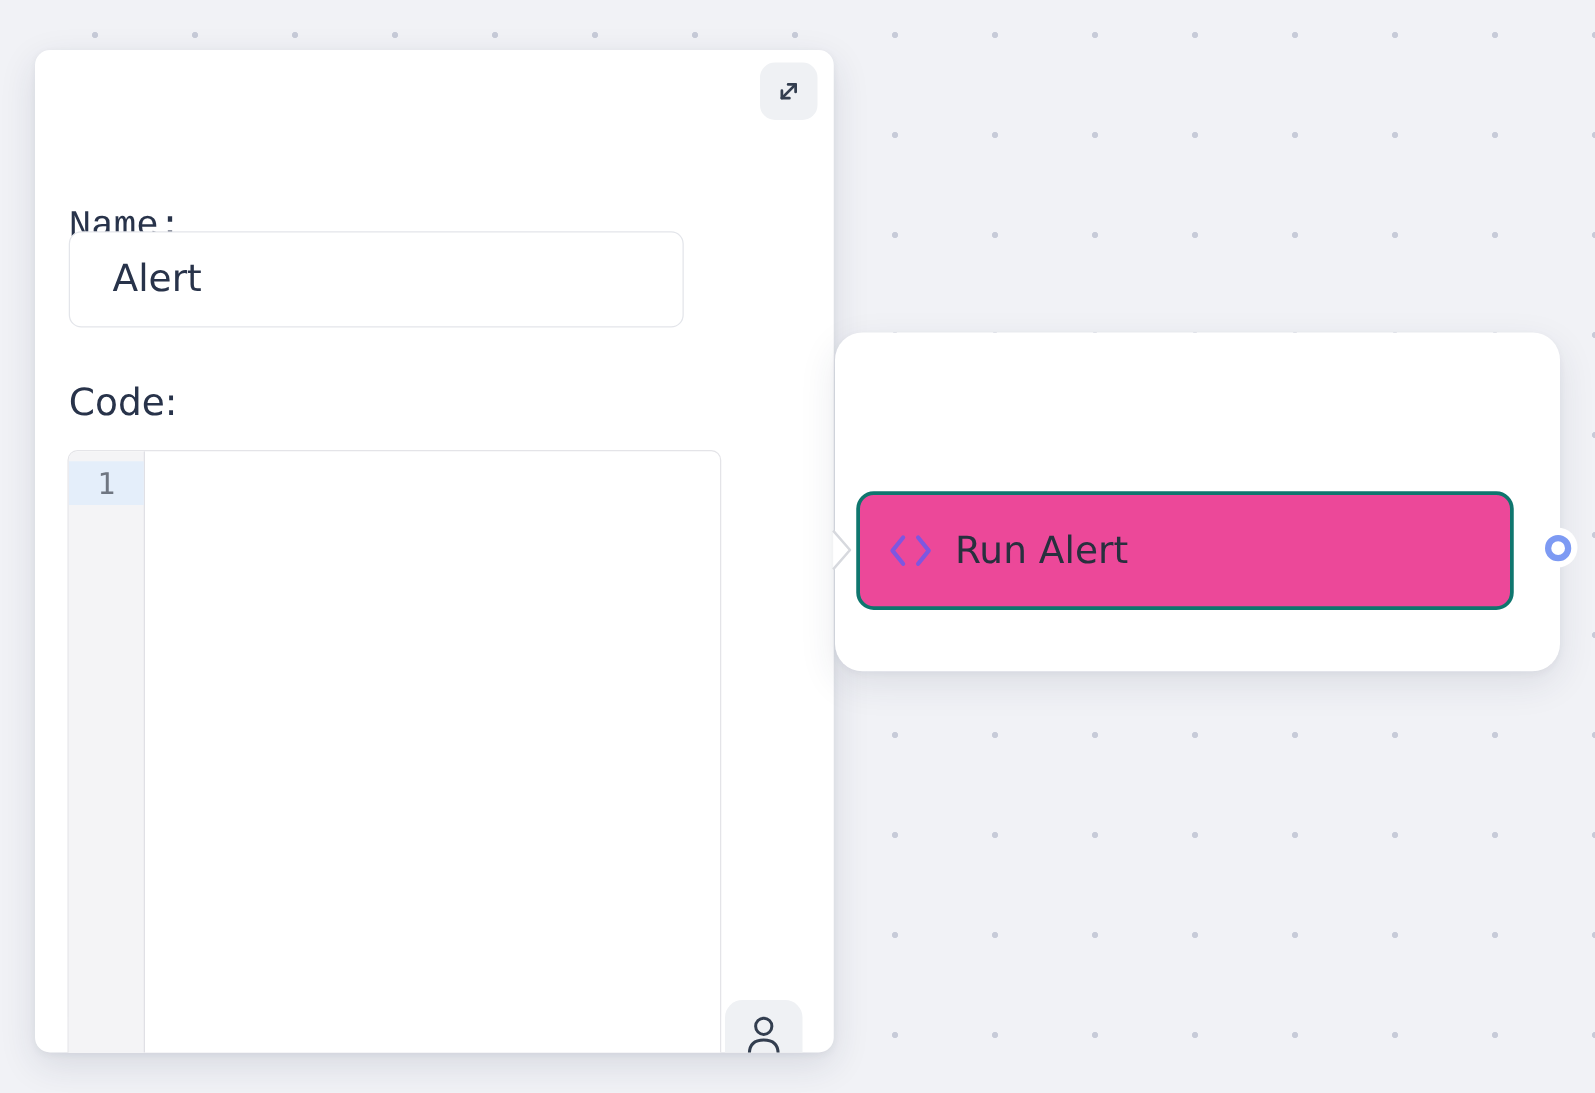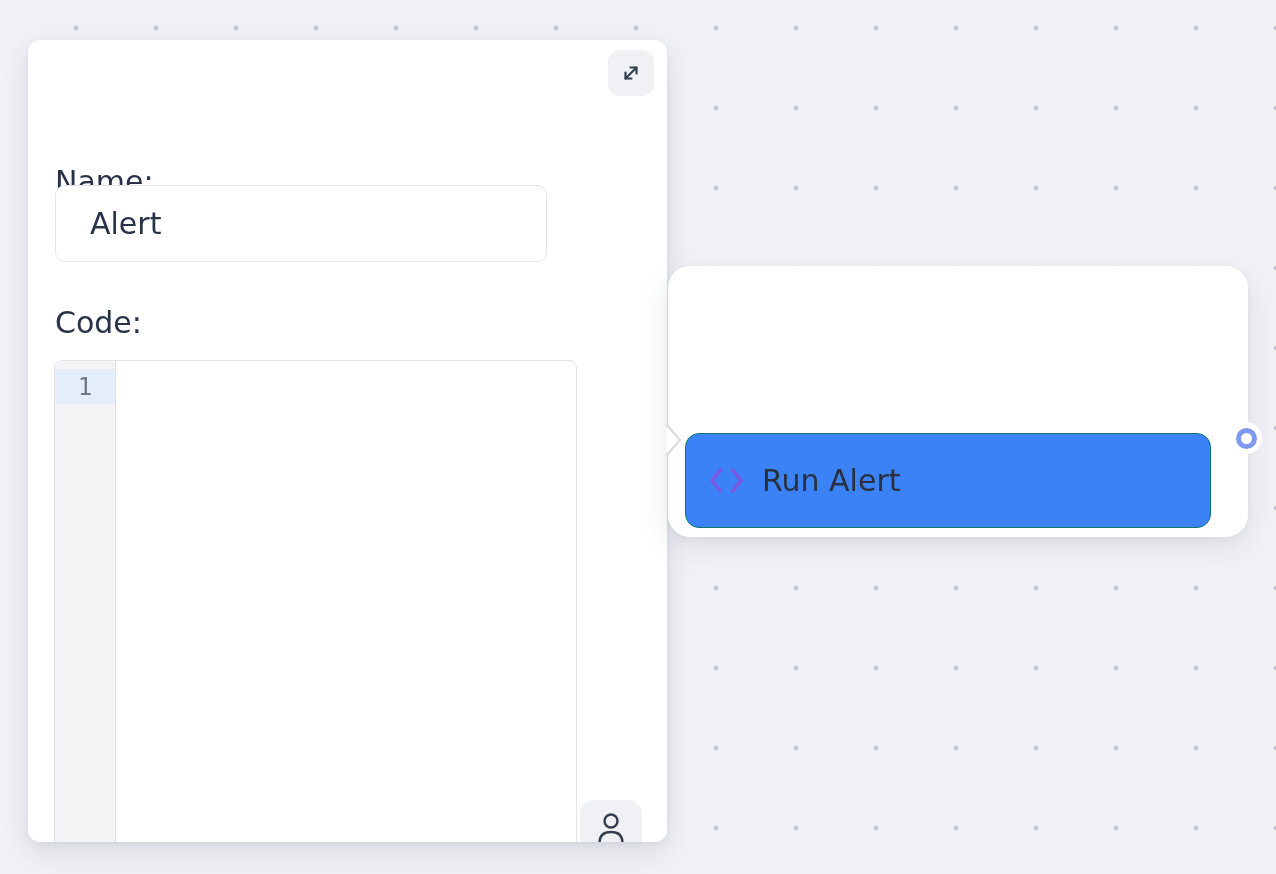--- a/index.html
+++ b/index.html
@@ -26,21 +26,21 @@
     overflow:hidden;
   }
   .expand-btn{
     position:absolute; left:580px; top:10px; width:46px; height:46px;
     background:#eff1f4; border:none; border-radius:12px; cursor:pointer;
     display:flex; align-items:center; justify-content:center;
   }
   .field-label{
     position:absolute; left:27px; font-size:30px; line-height:38px; color:#28334a;
   }
-  .name-label{ top:123px; }
+  .name-label{ top:123px;font-family:Liberation Mono, monospace; }
   .code-label{ top:264px; }
   .name-input{
     position:absolute; left:27px; top:145px; width:492px; height:77px;
     border:1px solid #e3e5ea; border-radius:10px; background:#fff;
     font-family:"DejaVu Sans", sans-serif; font-size:30px; color:#28334a;
     padding:0 0 0 34px; outline:none;
   }
 
   
   .code-editor{
@@ -77,22 +77,22 @@
     position:absolute; left:668px; top:266px; width:580px; height:271px;
     background:#ffffff; border-radius:22px;
     box-shadow:0 10px 30px rgba(35,45,75,0.10), 0 2px 6px rgba(35,45,75,0.05);
   }
   .group-title{
     position:absolute; left:27px; top:48px;
     font-size:29px; font-weight:bold; color:#28334a;
   }
   .node-box{
     position:absolute; left:17px; top:127px; width:526px; height:95px;
-    background:#3b82f6; border:1px solid #0f766e; border-radius:14px;
-    display:flex; align-items:center; padding-left:22px; cursor:pointer;margin-top:40px;
+    background:#ec4899; border:3px solid #0f766e; border-radius:14px;
+    display:flex; align-items:center; padding-left:22px; cursor:pointer;
   }
   .node-label{ font-size:30px; color:#28303e; margin-left:17px; }
   .in-handle{
     position:absolute; left:-4px; top:156px; width:20px; height:36px; cursor:crosshair;
   }
   .out-handle{
     position:absolute; left:562px; top:156px; width:32px; height:32px;
     background:#ffffff; border-radius:50%; cursor:crosshair;
     display:flex; align-items:center; justify-content:center;
   }

